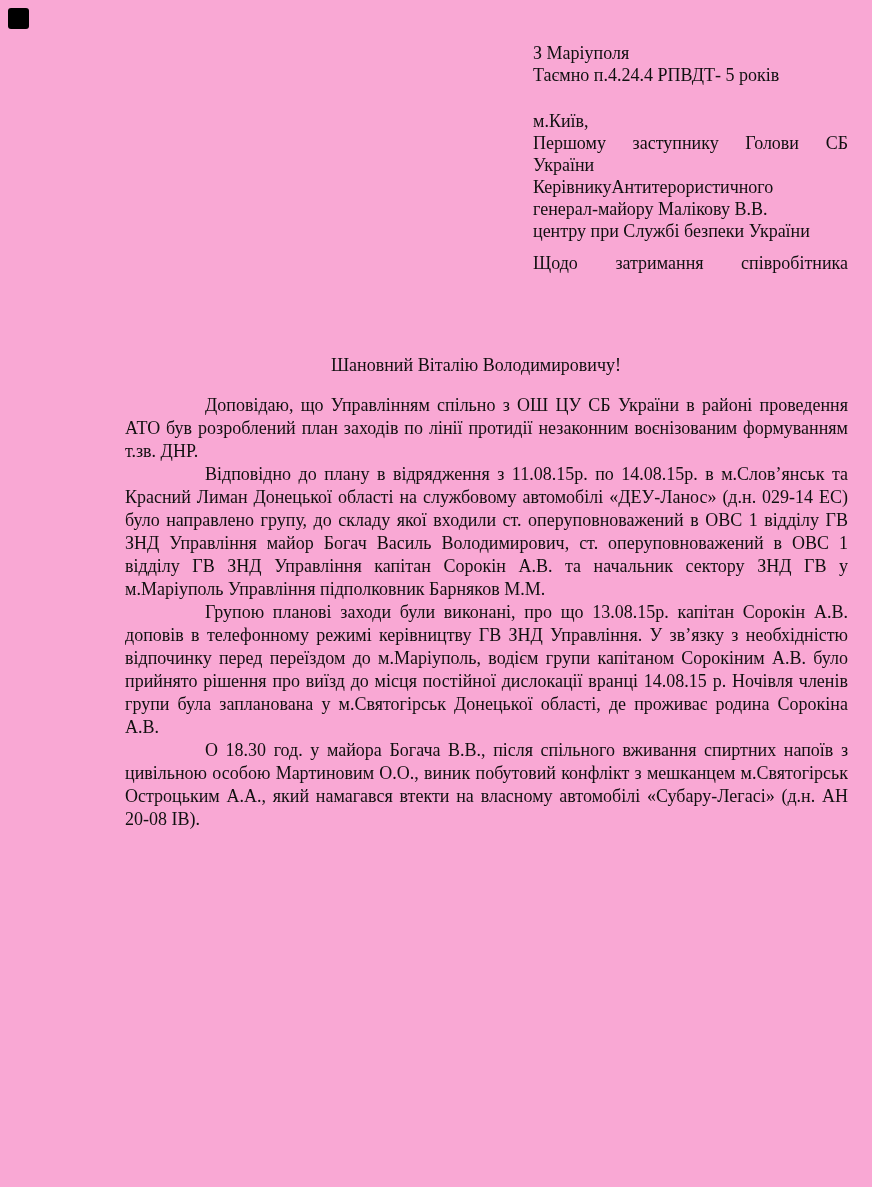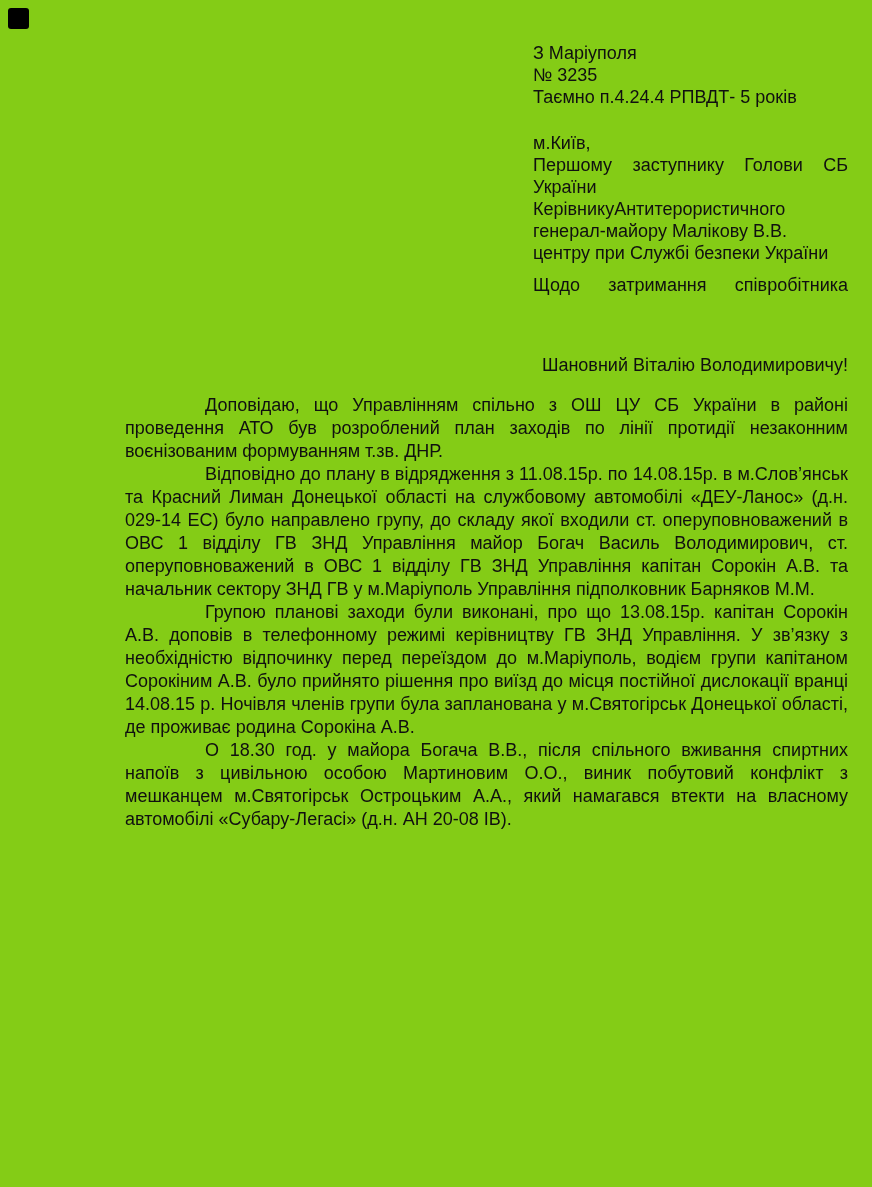--- a/index.html
+++ b/index.html
@@ -1,22 +1,22 @@
 <!DOCTYPE html>
 <html lang="uk"><head>
 <meta charset="utf-8">
 <style>
   html, body { margin: 0; padding: 0; background: #e8e8e8; }
   .page {
     position: relative;
     width: 872px;
     height: 1187px;
-    background: #84cc16;
+    background: #f9a8d4;
     margin: 0 auto;
-    font-family: Liberation Sans, sans-serif;
+    font-family: Liberation Serif, serif;
     font-size: 18px;
     color: #101010;
     overflow: hidden;
   }
   .corner-mark {
     position: absolute;
     left: 8px;
     top: 8px;
     width: 21px;
     height: 21px;
@@ -38,39 +38,38 @@
   .gap-lg { height: 24px; }
   .gap-sm { height: 10px; }
   .body-block {
     position: absolute;
     left: 104px;
     top: 354px;
     width: 744px;
     line-height: 23px;
   }
   .salutation {
-    text-align: right;
+    text-align: center;
     margin-bottom: 17px;
   }
   .para {
     text-align: justify;
     text-indent: 80px;
     margin-left: 21px;
   }
 </style>
 </head>
 <body>
 
 <div class="page">
 
   <div class="corner-mark"></div>
 
   <div class="right-col">
     <div class="line">З Маріуполя</div>
-    <div class="line">№ 3235</div>
     <div class="line">Таємно п.4.24.4 РПВДТ- 5 років</div>
 
     <div class="gap-lg"></div>
 
     <div class="line">м.Київ,</div>
     <div class="line stretch">Першому заступнику Голови СБ</div>
     <div class="line">України</div>
     <div class="line">КерівникуАнтитерористичного</div>
     <div class="line">генерал-майору Малікову В.В.</div>
     <div class="line">центру при Службі безпеки України</div>

